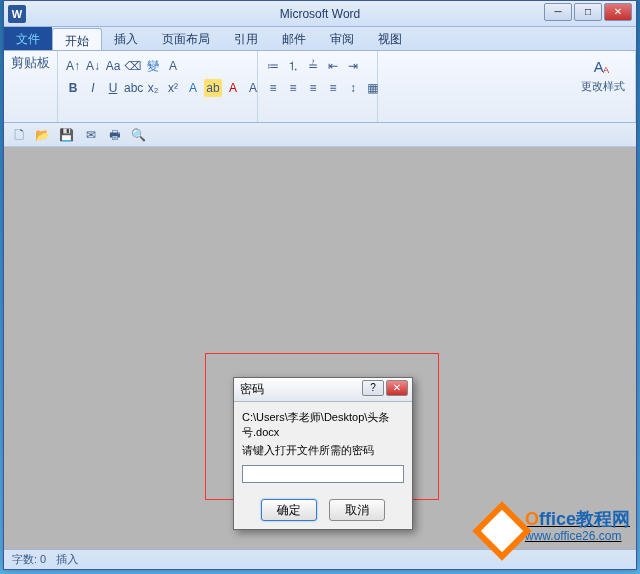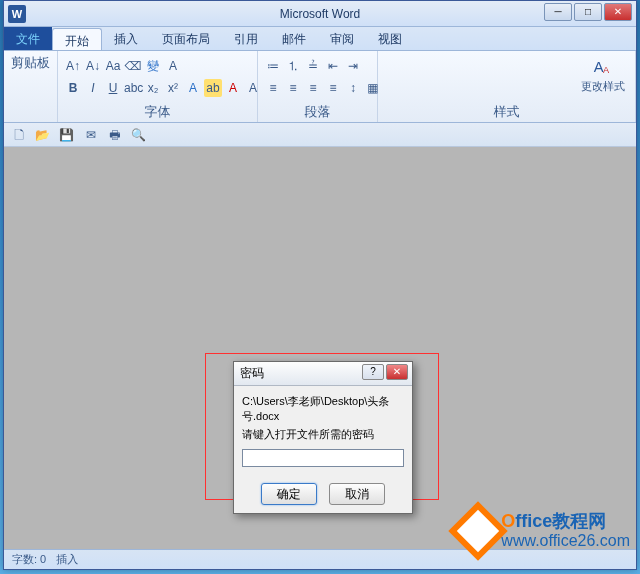--- a/index.html
+++ b/index.html
@@ -30,43 +30,43 @@
 .font-row { display: flex; gap: 2px; align-items: center; }
 .fmt-btn { width: 18px; height: 18px; text-align: center; line-height: 18px; font-size: 12px; cursor: pointer; border-radius: 2px; }
 
 .qat { height: 24px; background: linear-gradient(#e4ecf7,#d7e4f4); border-bottom: 1px solid #b8c8de; display: flex; align-items: center; gap: 6px; padding: 0 6px; }
 .qat-btn { width: 18px; height: 18px; cursor: pointer; font-size: 12px; text-align: center; line-height: 18px; color: #3a5a88; }
 
 .workspace { flex: 1; background: #b6b6b6; position: relative; }
 
 .highlight { position: absolute; left: 201px; top: 206px; width: 234px; height: 147px; border: 1px solid #ff3030; pointer-events: none; z-index: 5; }
 
-.dialog { position: absolute; left: 229px; top: 214px; width: 180px; background: #f0f0f0; border: 1px solid #6a6a6a; box-shadow: 3px 3px 8px rgba(0,0,0,.4); z-index: 10; }
+.dialog { position: absolute; left: 229px; top: 230px; width: 180px; background: #f0f0f0; border: 1px solid #6a6a6a; box-shadow: 3px 3px 8px rgba(0,0,0,.4); z-index: 10; }
 .dlg-title { height: 24px; background: linear-gradient(#fdfdfd,#e2e8f0); border-bottom: 1px solid #b0b8c4; display: flex; align-items: center; padding: 0 6px; font-size: 12px; position: relative; }
 .dlg-controls { position: absolute; right: 4px; top: 2px; display: flex; gap: 2px; }
 .dlg-btn { width: 22px; height: 16px; border: 1px solid #888; border-radius: 2px; font-size: 10px; text-align: center; line-height: 14px; cursor: pointer; }
 .dlg-btn.help { background: linear-gradient(#f0f4fa,#d8e0ec); }
 .dlg-btn.close { background: linear-gradient(#f08888,#c83030); color: #fff; }
 .dlg-body { padding: 8px; font-size: 11px; }
 .dlg-body div { margin-bottom: 3px; }
 .pw-input { width: 100%; height: 18px; border: 1px solid #7a8aa0; background: #fff; margin: 4px 0 8px; }
 .dlg-buttons { text-align: center; padding-bottom: 8px; }
 .dlg-ok, .dlg-cancel { width: 56px; height: 22px; font-size: 12px; background: linear-gradient(#fdfdfd,#e0e0e0); border: 1px solid #8a8a8a; border-radius: 3px; cursor: pointer; margin: 0 4px; }
 .dlg-ok { border: 1px solid #3a7ac8; box-shadow: 0 0 2px #6aa8f0; }
 
 .statusbar { height: 20px; background: linear-gradient(#d7e4f4,#cfe0f7); border-top: 1px solid #9db6d9; display: flex; align-items: center; font-size: 11px; color: #3a5a88; padding: 0 8px; gap: 10px; }
 
-.watermark { position: absolute; right: 10px; bottom: 22px; display: flex; align-items: center; gap: 2px; z-index: 20; }
+.watermark { position: absolute; right: 10px; bottom: 22px; display: flex; gap: 2px; z-index: 20; text-decoration: underline; }
 .wm-ico { width: 42px; height: 42px; background: #ff7a00; transform: rotate(45deg); position: relative; }
 .wm-ico::after { content: ""; position: absolute; inset: 6px; background: #fff; }
 .wm-text { display: flex; flex-direction: column; line-height: 1.1; }
 .wm-line1 { font-size: 18px; font-weight: bold; }
 .wm-line1 .o { color: #ff7a00; }
 .wm-line1 .rest { color: #1a64b4; }
-.wm-line2 { font-size: 16px; color: #1a64b4; }
+.wm-line2 { font-size: 12px; color: #1a64b4; }
 
 svg { display: block; }
 </style>
 </head>
 <body>
 
 <div class="window">
 
   <div class="titlebar">
     <div class="app-icon">W</div>
@@ -110,55 +110,52 @@
           <div class="fmt-btn"><u>U</u></div>
           <div class="fmt-btn">abc</div>
           <div class="fmt-btn">x₂</div>
           <div class="fmt-btn">x²</div>
           <div class="fmt-btn" style="color:#2b70c8">A</div>
           <div class="fmt-btn" style="background:#ffe070">ab</div>
           <div class="fmt-btn" style="color:#c00">A</div>
           <div class="fmt-btn">A</div>
         </div>
       </div>
-      <div class="group-label">字体</div>
     </div>
 
     <div class="group" style="width:120px">
       <div class="group-body" style="flex-direction:column;gap:4px;padding-top:4px">
         <div class="font-row">
           <div class="fmt-btn">≔</div>
           <div class="fmt-btn">⒈</div>
           <div class="fmt-btn">≟</div>
           <div class="fmt-btn">⇤</div>
           <div class="fmt-btn">⇥</div>
         </div>
         <div class="font-row">
           <div class="fmt-btn">≡</div>
           <div class="fmt-btn">≡</div>
           <div class="fmt-btn">≡</div>
           <div class="fmt-btn">≡</div>
           <div class="fmt-btn">↕</div>
           <div class="fmt-btn">▦</div>
         </div>
       </div>
-      <div class="group-label">段落</div>
     </div>
 
     <div class="group" style="flex:1">
       <div class="group-body" style="justify-content:flex-end">
         <div class="big-btn">
           <svg class="ico" viewBox="0 0 24 24">
               <text x="2" y="18" font-size="16" fill="#2b579a">A</text>
               <text x="12" y="20" font-size="10" fill="#c83030">A</text>
             </svg>
           <span>更改样式</span>
         </div>
       </div>
-      <div class="group-label">样式</div>
     </div>
 
   </div>
 
   <div class="qat">
     <div class="qat-btn">🗋</div>
     <div class="qat-btn">📂</div>
     <div class="qat-btn">💾</div>
     <div class="qat-btn">✉</div>
     <div class="qat-btn">🖶</div>

